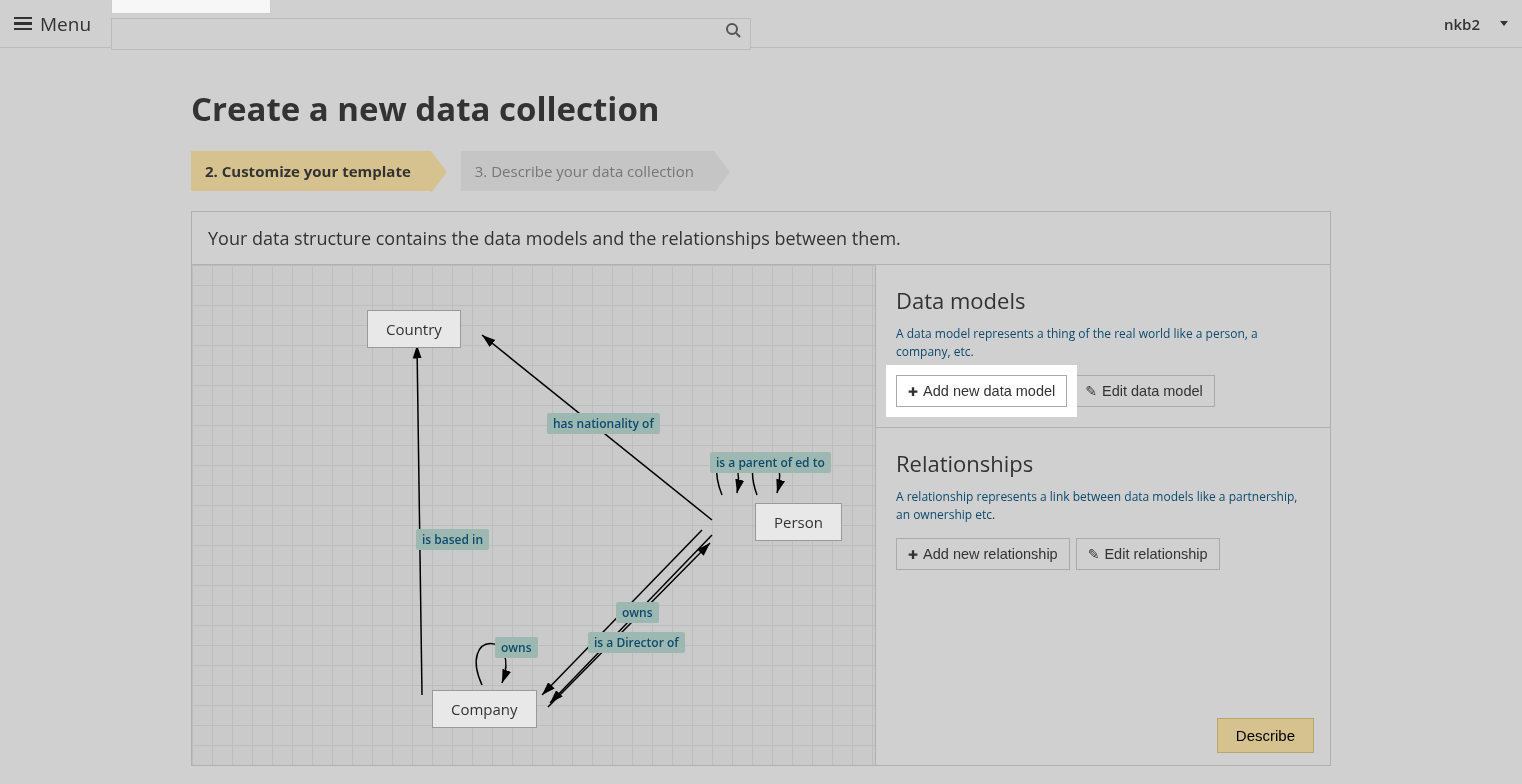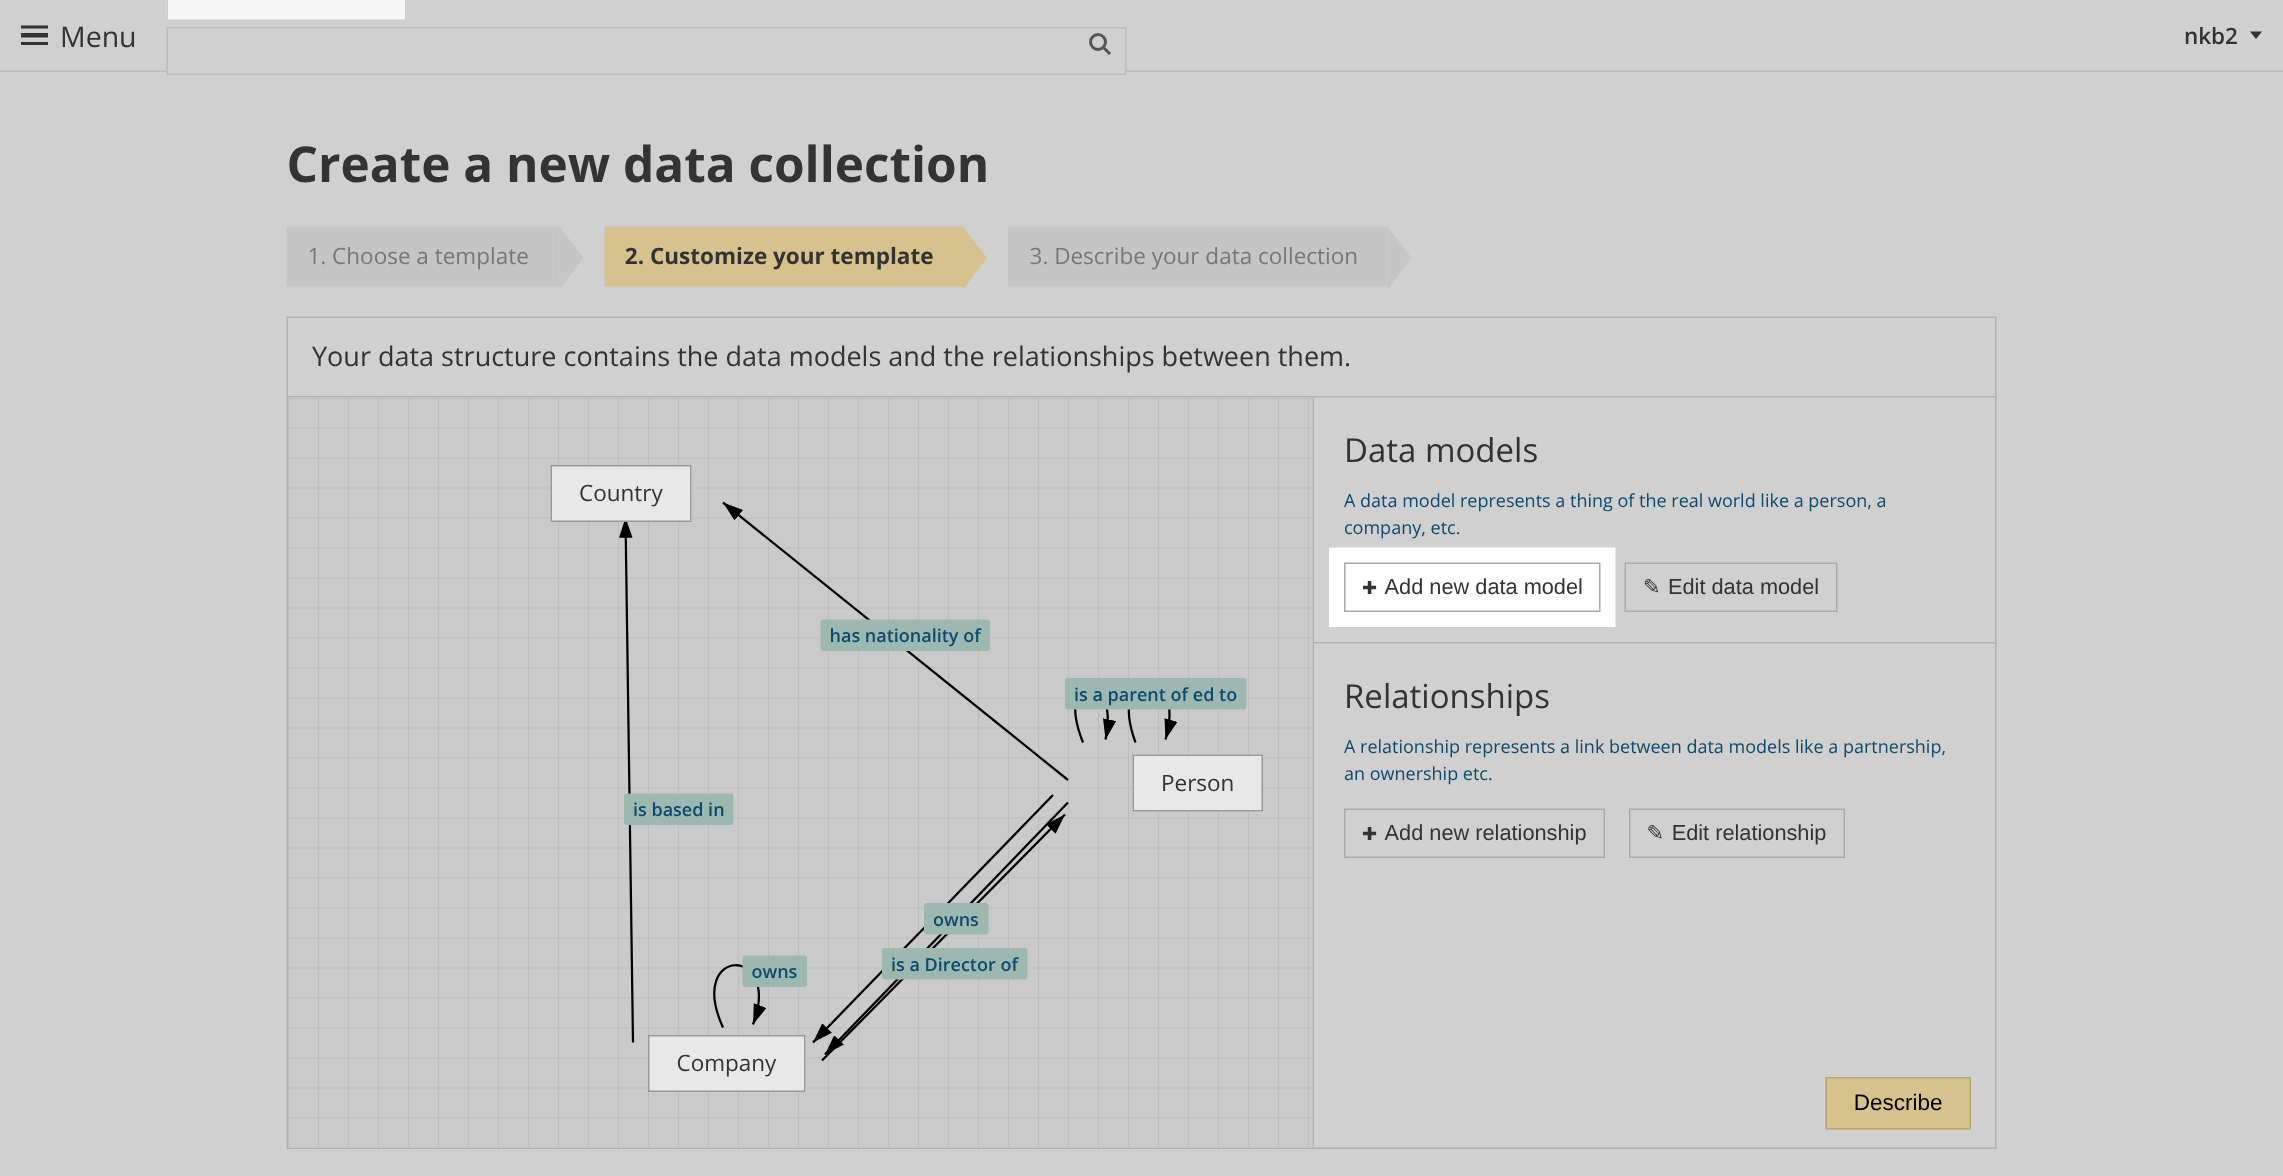--- a/index.html
+++ b/index.html
@@ -61,21 +61,21 @@
   bottom: 8px;
   color: #555;
 }
 .user-area {
   margin-left: auto;
   font-size: 15px;
   font-weight: 600;
   cursor: pointer;
   display: flex;
   align-items: center;
-  gap: 8px;
+  gap: 20px;
 }
 .caret-down {
   display: inline-block;
   width: 0; height: 0;
   border-left: 4px solid transparent;
   border-right: 4px solid transparent;
   border-top: 5px solid #333;
 }
 .container {
   max-width: 1140px;
@@ -184,21 +184,21 @@
   font-size: 22px;
   font-weight: 400;
   margin-bottom: 10px;
 }
 .side-section p {
   color: #0c4a6e;
   font-size: 12px;
   line-height: 1.5;
   margin-bottom: 14px;
 }
-.btn-row { display: flex; gap: 16px; }
+.btn-row { display: flex; gap: 6px; }
 .btn {
   display: inline-flex;
   align-items: center;
   gap: 5px;
   padding: 7px 11px;
   border: 1px solid #aaa;
   background: #d0d0d0;
   font-size: 14.5px;
   cursor: pointer;
   color: #333;
@@ -260,21 +260,20 @@
   <div class="user-area">
     <span>nkb2</span>
     <span class="caret-down"></span>
   </div>
 </div>
 
 <div class="container">
   <h1 class="page-title">Create a new data collection</h1>
 
   <div class="steps">
-    <div class="step inactive">1. Choose a template</div>
     <div class="step active">2. Customize your template</div>
     <div class="step inactive">3. Describe your data collection</div>
   </div>
 
   <div class="panel">
     <div class="panel-header">Your data structure contains the data models and the relationships between them.</div>
     <div class="panel-body">
 
       <div class="graph-area">
         <svg class="graph-svg">

